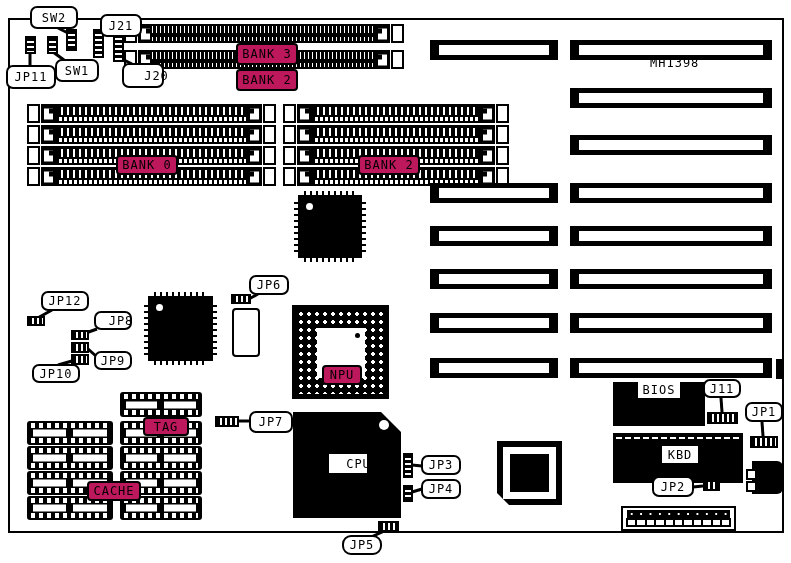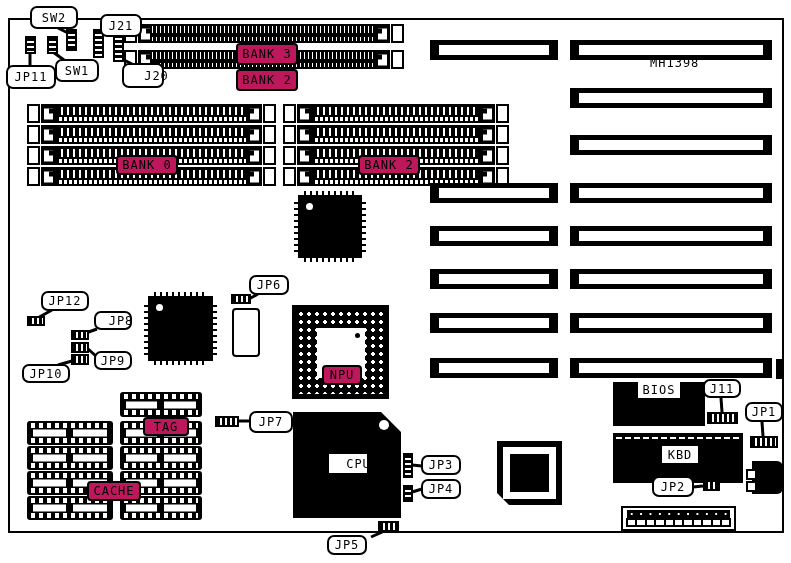--- a/index.html
+++ b/index.html
@@ -359,36 +359,36 @@
     </div>
   <div class="abs callout" style="left:41px;top:291px;width:48px;height:20px;">
     <span>JP12</span>
     </div>
   <div class="abs callout" style="left:94px;top:311px;width:38px;height:19px;padding-left:16px;">
     <span>JP8</span>
     </div>
   <div class="abs callout" style="left:94px;top:351px;width:38px;height:19px;">
     <span>JP9</span>
     </div>
-  <div class="abs callout" style="left:22px;top:364px;width:48px;height:19px;">
+  <div class="abs callout" style="left:32px;top:364px;width:48px;height:19px;">
     <span>JP10</span>
     </div>
   <div class="abs callout" style="left:249px;top:275px;width:40px;height:20px;">
     <span>JP6</span>
     </div>
   <div class="abs callout" style="left:249px;top:411px;width:44px;height:22px;">
     <span>JP7</span>
     </div>
   <div class="abs callout" style="left:421px;top:455px;width:40px;height:20px;">
     <span>JP3</span>
     </div>
   <div class="abs callout" style="left:421px;top:479px;width:40px;height:20px;">
     <span>JP4</span>
     </div>
-  <div class="abs callout" style="left:327px;top:535px;width:40px;height:20px;">
+  <div class="abs callout" style="left:342px;top:535px;width:40px;height:20px;border-radius:9px;">
     <span>JP5</span>
     </div>
   <div class="abs callout" style="left:652px;top:476px;width:42px;height:21px;">
     <span>JP2</span>
     </div>
   <div class="abs callout" style="left:703px;top:379px;width:38px;height:19px;">
     <span>J11</span>
     </div>
   <div class="abs callout" style="left:745px;top:402px;width:38px;height:20px;">
     <span>JP1</span>

